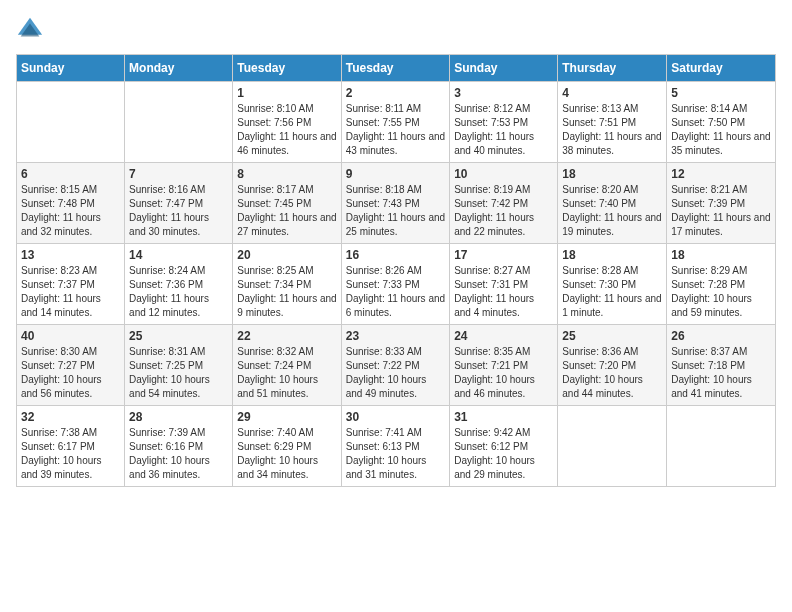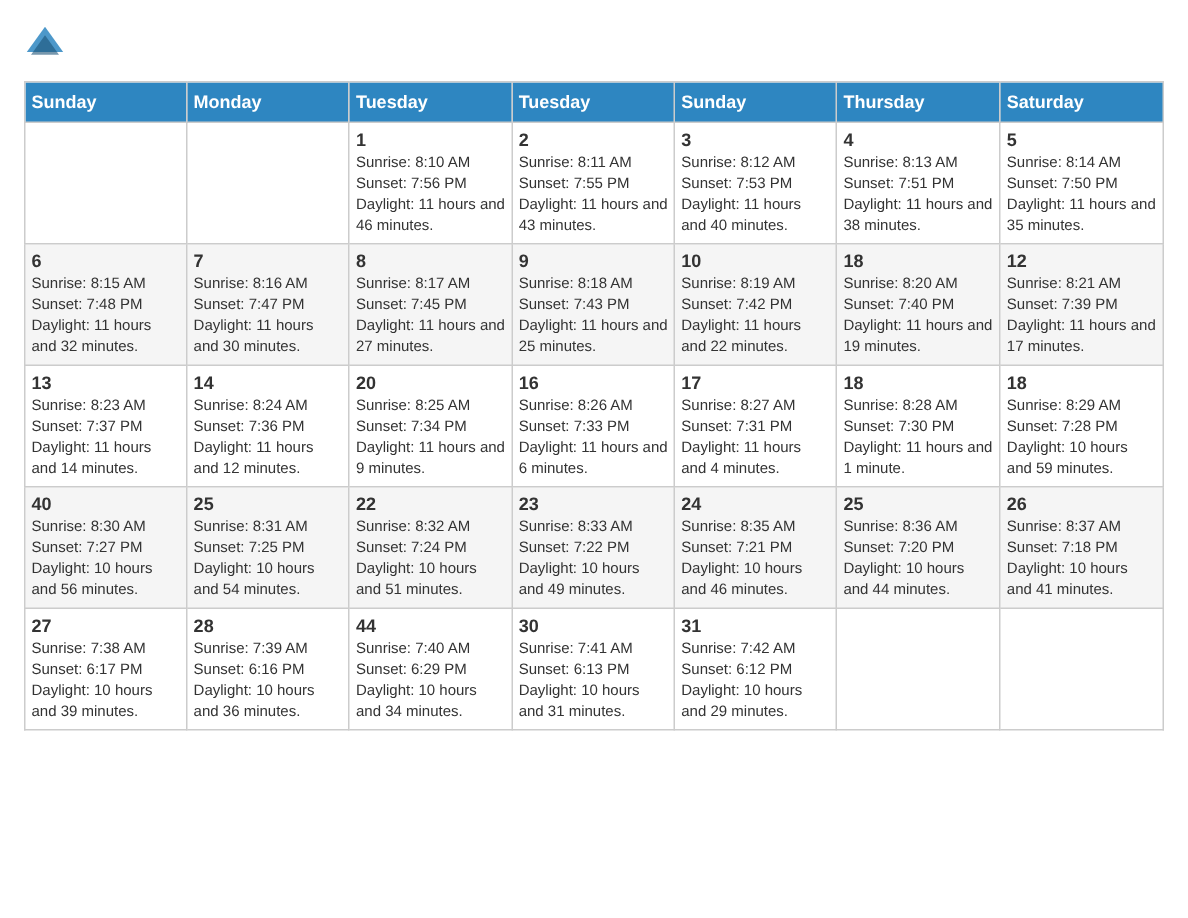--- a/index.html
+++ b/index.html
@@ -279,46 +279,46 @@
         </td>
         <td>
           <span class="day-num">26</span>
           <div class="day-info">Sunrise: 8:37 AM
 Sunset: 7:18 PM
 Daylight: 10 hours and 41 minutes.</div>
         </td>
       </tr>
       <tr>
         <td>
-          <span class="day-num">27</span>
+          <span class="day-num">32</span>
           <div class="day-info">Sunrise: 7:38 AM
 Sunset: 6:17 PM
 Daylight: 10 hours and 39 minutes.</div>
         </td>
         <td>
           <span class="day-num">28</span>
           <div class="day-info">Sunrise: 7:39 AM
 Sunset: 6:16 PM
 Daylight: 10 hours and 36 minutes.</div>
         </td>
         <td>
-          <span class="day-num">44</span>
+          <span class="day-num">29</span>
           <div class="day-info">Sunrise: 7:40 AM
 Sunset: 6:29 PM
 Daylight: 10 hours and 34 minutes.</div>
         </td>
         <td>
           <span class="day-num">30</span>
           <div class="day-info">Sunrise: 7:41 AM
 Sunset: 6:13 PM
 Daylight: 10 hours and 31 minutes.</div>
         </td>
         <td>
           <span class="day-num">31</span>
-          <div class="day-info">Sunrise: 7:42 AM
+          <div class="day-info">Sunrise: 9:42 AM
 Sunset: 6:12 PM
 Daylight: 10 hours and 29 minutes.</div>
         </td>
         <td class="empty-cell"></td>
         <td class="empty-cell"></td>
       </tr>
     </tbody>
 </table>
 
 </body></html>

